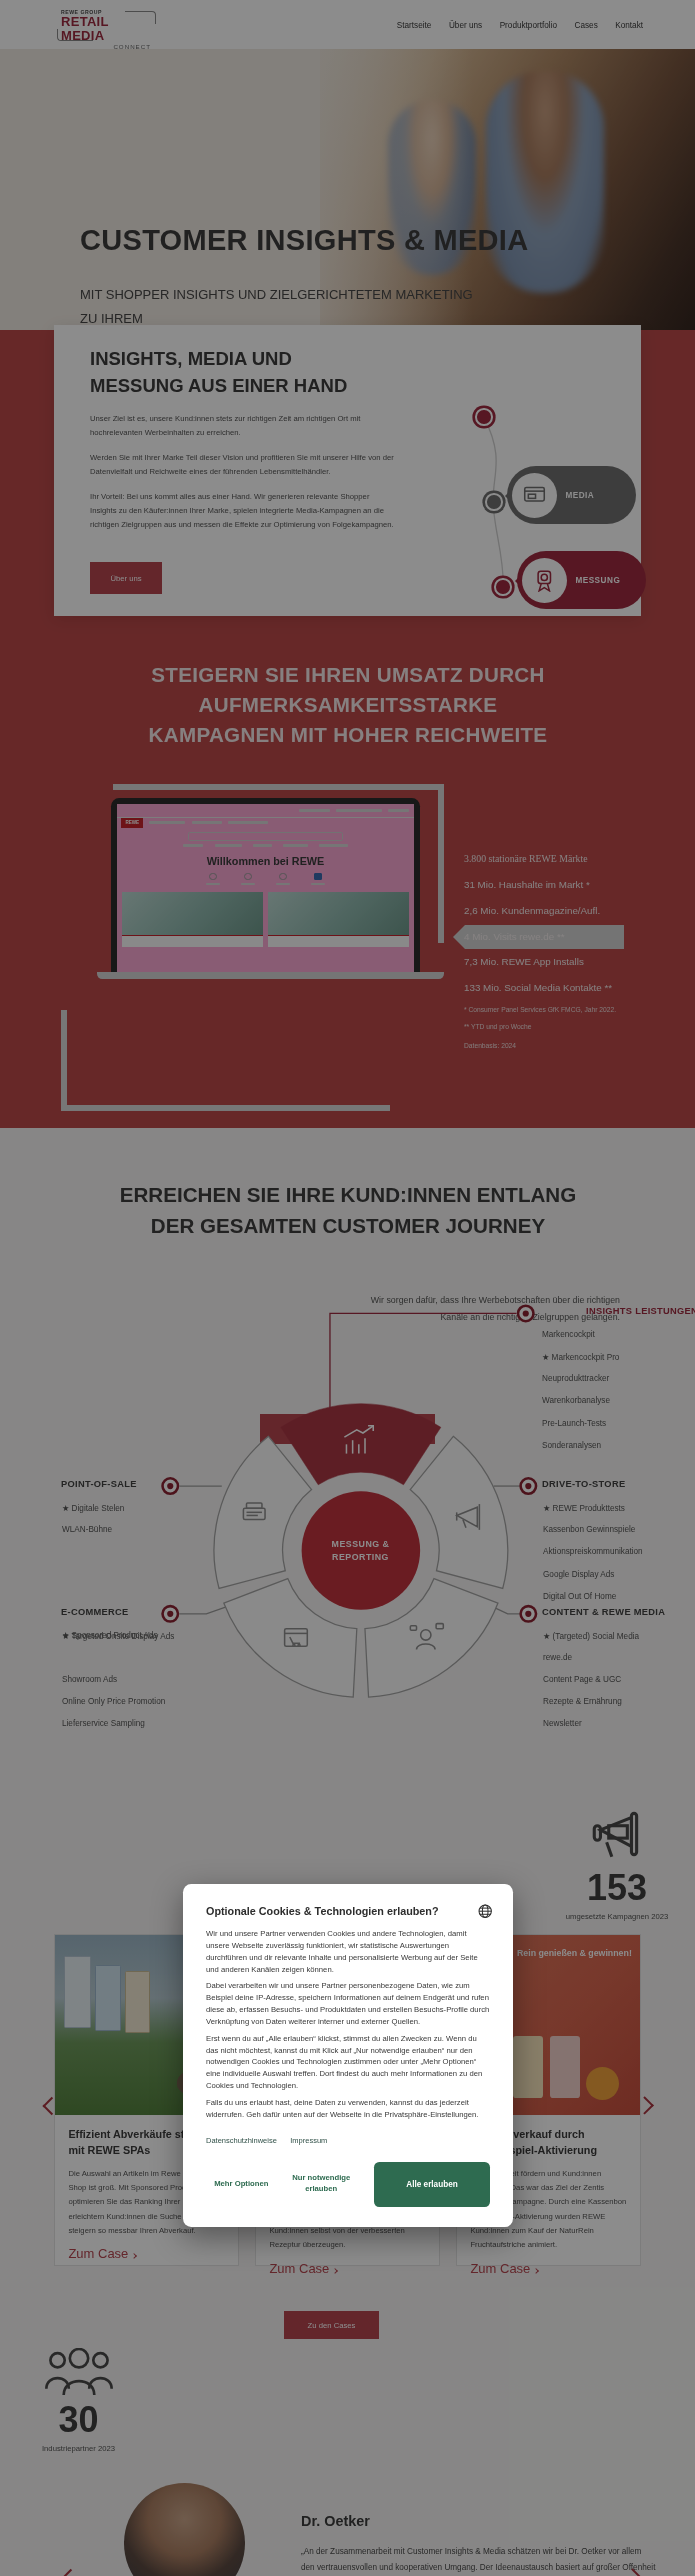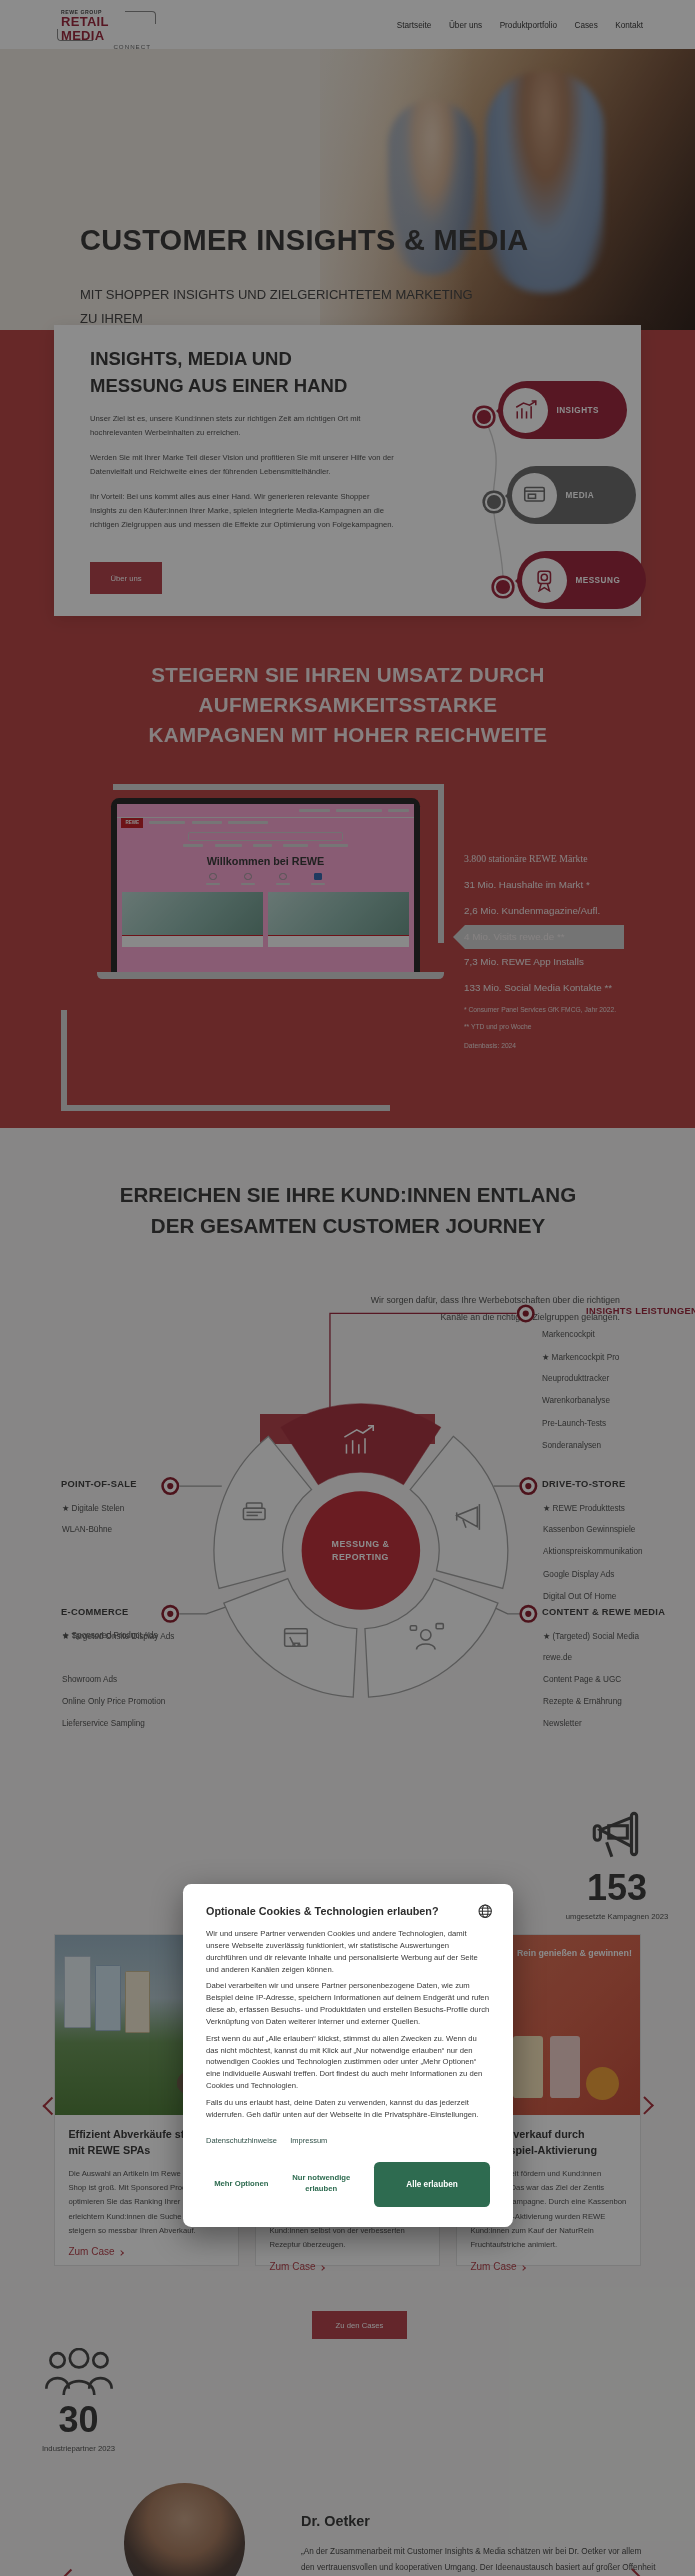--- a/index.html
+++ b/index.html
@@ -85,26 +85,26 @@
   .stat-block { text-align:center; }
   .stat-num { font-size:36px; font-weight:bold; color:#3f3f3f; }
   .stat-lbl { font-size:7.7px; color:#555; margin-top:3.1px; }
 
   
   .case-card { position:absolute; top:806px; width:185px; height:332px; background:#fff; border:0.5px solid #e2e2e2; display:flex; flex-direction:column; z-index:2; }
   .case-img { height:180px; flex:0 0 auto; position:relative; overflow:hidden; }
   .case-body { padding:12.4px 13.4px; display:flex; flex-direction:column; flex:1; }
   .case-title { font-size:10.8px; font-weight:bold; color:#3d3d3d; line-height:1.4; }
   .case-text { font-size:7.7px; color:#555; line-height:1.85; margin-top:9.3px; }
-  .case-link { margin-top:8.2px; font-size:10px; color:#b6454f; cursor:pointer; }
+  .case-link { margin-top:8.2px; font-size:13px; color:#b6454f; cursor:pointer; }
   .chev { display:inline-block; width:4.1px; height:4.1px; border-top:1px solid #b6454f; border-right:1px solid #b6454f; transform:rotate(45deg); margin-left:4.1px; }
   .arrow-nav { position:absolute; width:13.4px; height:13.4px; border-top:2.1px solid #a8343f; border-right:2.1px solid #a8343f; cursor:pointer; z-index:2; }
   .arrow-left { transform:rotate(-135deg); }
   .arrow-right { transform:rotate(45deg); }
-  .cases-btn { left:312px; top:1183px; width:95px; height:28px; }
+  .cases-btn { left:284px; top:1183px; width:95px; height:28px; }
 
   
   .t-avatar { left:124px; top:1355px; width:121px; height:121px; border-radius:50%;
     background:radial-gradient(circle at 50% 30%,#caa68b 0%,#ab7f63 35%,#5c4a42 60%,#3d3f49 100%); }
   .t-company { left:301px; top:1385px; font-size:14.4px; font-weight:bold; color:#3d3d3d; }
   .t-quote { left:301px; top:1416px; width:355px; font-size:8.2px; color:#4a4a4a; line-height:1.9; }
 
   
   #overlay { left:0; top:0; width:696px; height:3997px; background:rgba(0,0,0,0.45); z-index:40; }
   #modal { left:183px; top:1884px; width:330px; background:#fff; border-radius:8.2px; z-index:50; padding:20.6px 23px 20.6px 23px; box-shadow:0 9.3px 31px rgba(0,0,0,0.4); }
@@ -230,35 +230,20 @@
       <p>Unser Ziel ist es, unsere Kund:innen stets zur richtigen Zeit am richtigen Ort mit hochrelevanten Werbeinhalten zu erreichen.</p>
       <p>Werden Sie mit Ihrer Marke Teil dieser Vision und profitieren Sie mit unserer Hilfe von der Datenvielfalt und Reichweite eines der führenden Lebensmittelhändler.</p>
       <p>Ihr Vorteil: Bei uns kommt alles aus einer Hand. Wir generieren relevante Shopper Insights zu den Käufer:innen Ihrer Marke, spielen integrierte Media-Kampagnen an die richtigen Zielgruppen aus und messen die Effekte zur Optimierung von Folgekampagnen.</p>
     </div>
     <div class="abs btn intro-btn">Über uns</div>
 
     <svg class="abs" style="left:361px; top:31px;" width="216" height:="500" height="258" viewBox="0 0 420 500">
       <path d="M 135 120 C 175 200, 150 230, 152 285 C 154 340, 172 380, 172 450" stroke="#cfcfcf" stroke-width="2.5" fill="none"></path>
     </svg>
     <div class="dot" style="left:421px; top:83px;"></div>
-    <div class="bubble red" style="left:444px; top:56px;">
-      <div class="b-icon">
-        <svg width="24" height="20.6" viewBox="0 0 46 40">
-            <g stroke="#9e2b40" stroke-width="3" fill="none">
-              <line x1="6" y1="36" x2="6" y2="22"></line>
-              <line x1="15" y1="36" x2="15" y2="16"></line>
-              <line x1="24" y1="36" x2="24" y2="22"></line>
-              <line x1="33" y1="36" x2="33" y2="12"></line>
-              <polyline points="4,14 18,6 30,10 42,2"></polyline>
-              <polyline points="34,2 42,2 42,10"></polyline>
-            </g>
-          </svg>
-      </div>
-      <div class="b-label">INSIGHTS</div>
-    </div>
     <div class="dot graydot" style="left:431px; top:168px;"></div>
     <div class="bubble gray" style="left:453px; top:141px;">
       <div class="b-icon">
         <svg width="23" height="18.5" viewBox="0 0 44 36">
             <g stroke="#707070" stroke-width="3" fill="none">
               <rect x="3" y="3" width="38" height="26" rx="3"></rect>
               <line x1="3" y1="10" x2="41" y2="10"></line>
               <rect x="10" y="16" width="14" height="8"></rect>
             </g>
           </svg>

